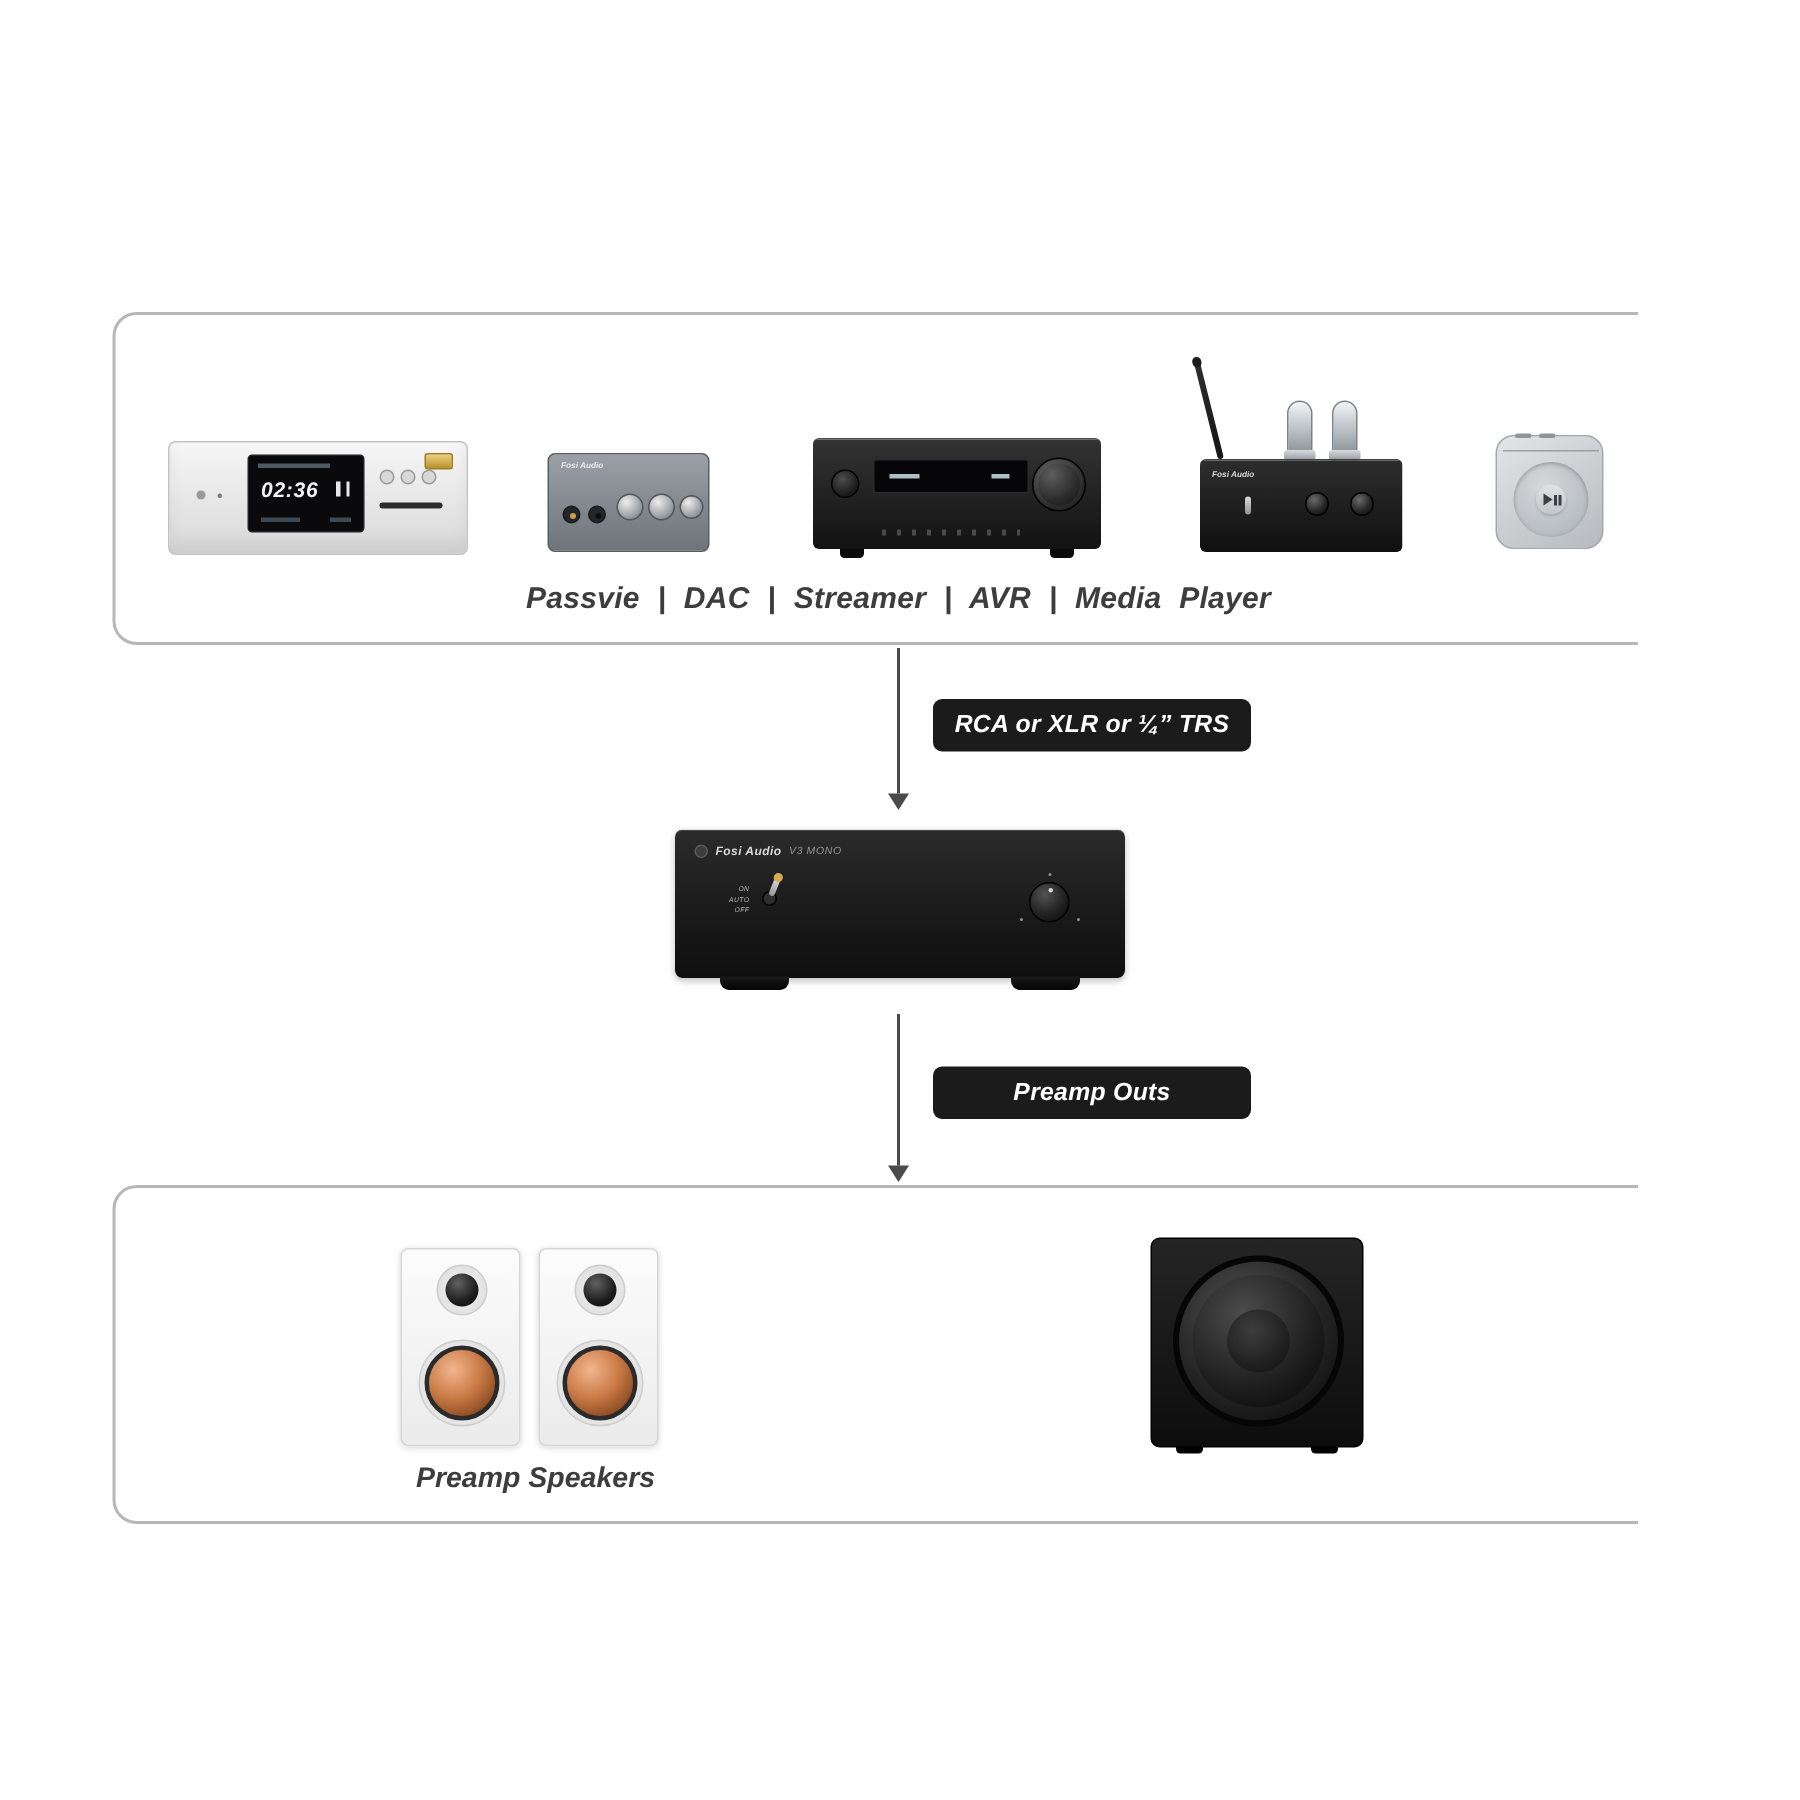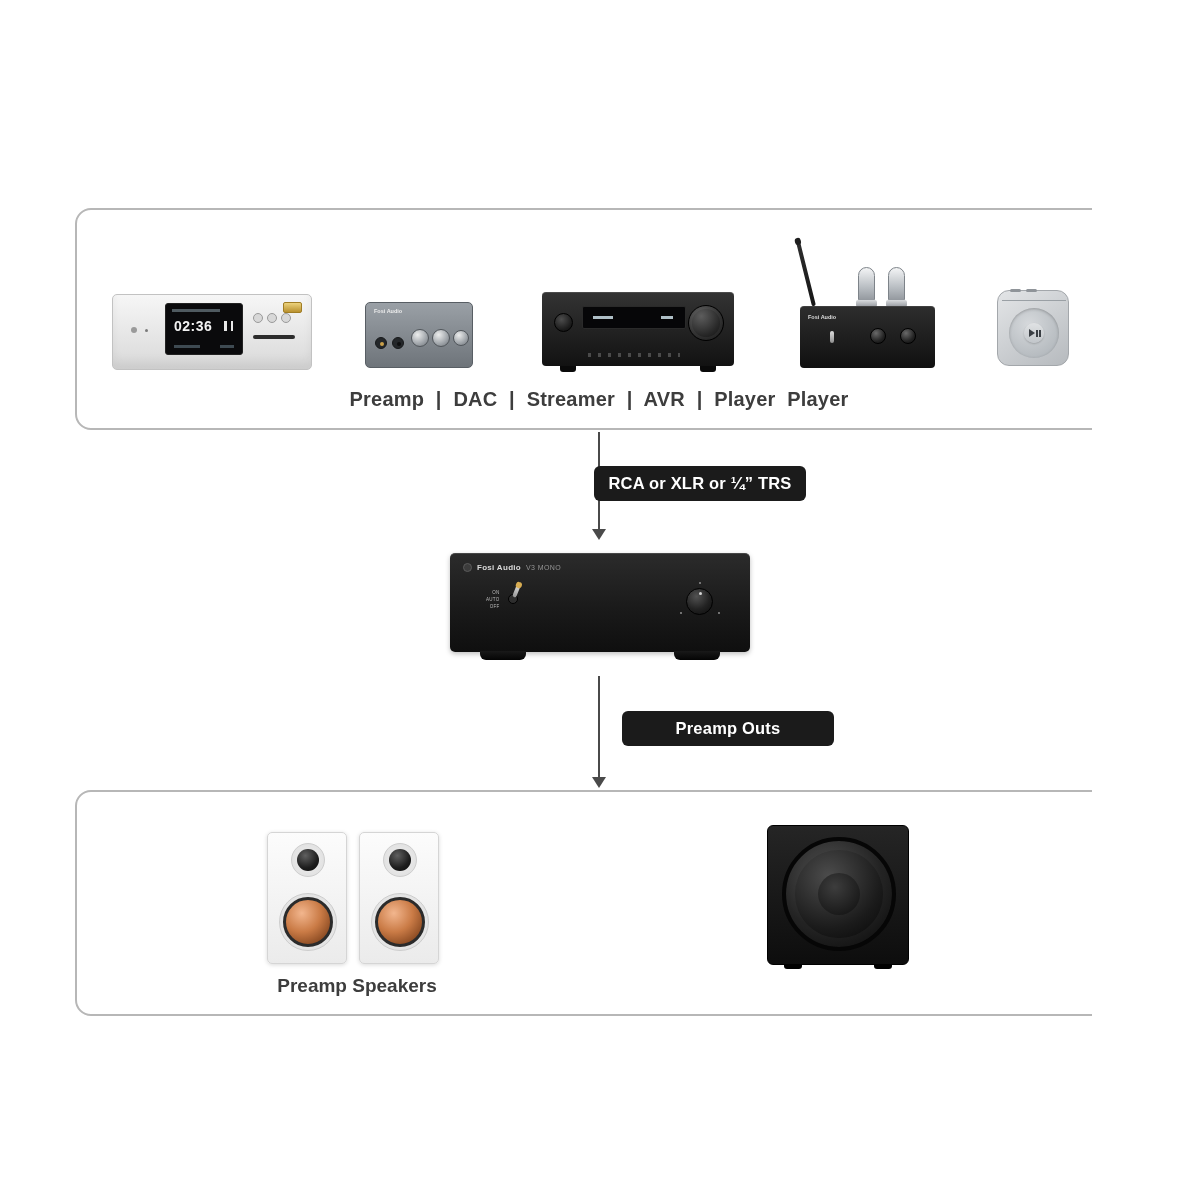--- a/index.html
+++ b/index.html
@@ -1,18 +1,18 @@
 <!DOCTYPE html>
 <html><head>
 <meta charset="utf-8">
 <style>
   * { margin:0; padding:0; box-sizing:border-box; }
   html,body { background:#ffffff; }
   body { font-family:"Liberation Sans", sans-serif; }
-  .canvas { position:relative; width:1092px; height:1200px; background:#ffffff; overflow:hidden; }
+  .canvas { position:relative; width:1092px; height:1200px; background:#ffffff; overflow:hidden;font-style:italic; }
 
   
   .group-box { position:absolute; border:2px solid #b7b7b7; border-radius:16px; background:#ffffff; }
   .sources-box { left:75px; top:208px; width:1048px; height:222px; }
   .outputs-box { left:75px; top:790px; width:1048px; height:226px; }
 
   .caption { position:absolute; left:0; width:100%; text-align:center; font-weight:700; color:#3d3d3d; }
   .sources-caption { top:178px; font-size:20px; word-spacing:6px; letter-spacing:.2px; }
   .out-label { position:absolute; top:183px; text-align:center; font-weight:700; font-size:19px; color:#3d3d3d; }
   .speakers-label { left:100px; width:360px; }
@@ -21,21 +21,21 @@
   
   .arrow { position:absolute; width:18px; display:flex; flex-direction:column; align-items:center; }
   .arrow1 { left:590px; top:432px; height:108px; }
   .arrow2 { left:590px; top:676px; height:112px; }
   .arrow-line { width:2.5px; flex:1; background:#4a4a4a; }
   .arrow-head { width:0; height:0; border-left:7px solid transparent; border-right:7px solid transparent; border-top:11px solid #4a4a4a; }
 
   
   .pill { position:absolute; min-width:212px; padding:8px 14px; background:#1b1b1b; color:#ffffff;
           font-weight:700; font-size:16.5px; text-align:center; border-radius:6px; letter-spacing:.2px; }
-  .pill1 { left:594px; top:466px; }
+  .pill1 { left:622px; top:466px; }
   .pill2 { left:622px; top:711px; }
 
   
   .device { position:absolute; }
 
   
   .preamp { left:35px; top:84px; width:200px; height:76px; background:linear-gradient(180deg,#f6f6f6,#d9d9d9);
             border:1px solid #c2c2c2; border-radius:5px; box-shadow:inset 0 -8px 10px rgba(0,0,0,.06); }
   .preamp .dot1 { position:absolute; left:18px; top:32px; width:6px; height:6px; border-radius:50%; background:#9a9a9a; }
   .preamp .dot2 { position:absolute; left:32px; top:34px; width:3px; height:3px; border-radius:50%; background:#7a7a7a; }
@@ -239,21 +239,21 @@
         <div class="center">
           <span class="play"></span>
           <span class="bars">
               <i></i>
               <i></i>
             </span>
         </div>
       </div>
     </div>
 
-    <div class="caption sources-caption">Preamp | DAC | Streamer | AVR | Player Player</div>
+    <div class="caption sources-caption">Passvie | DAC | Streamer | AVR | Media Player</div>
   </div>
 
   <div class="arrow arrow1">
     <div class="arrow-line"></div>
     <div class="arrow-head"></div>
   </div>
   <div class="pill pill1">RCA or XLR or ¼” TRS</div>
 
   <div class="amp">
     <div class="brandrow">

